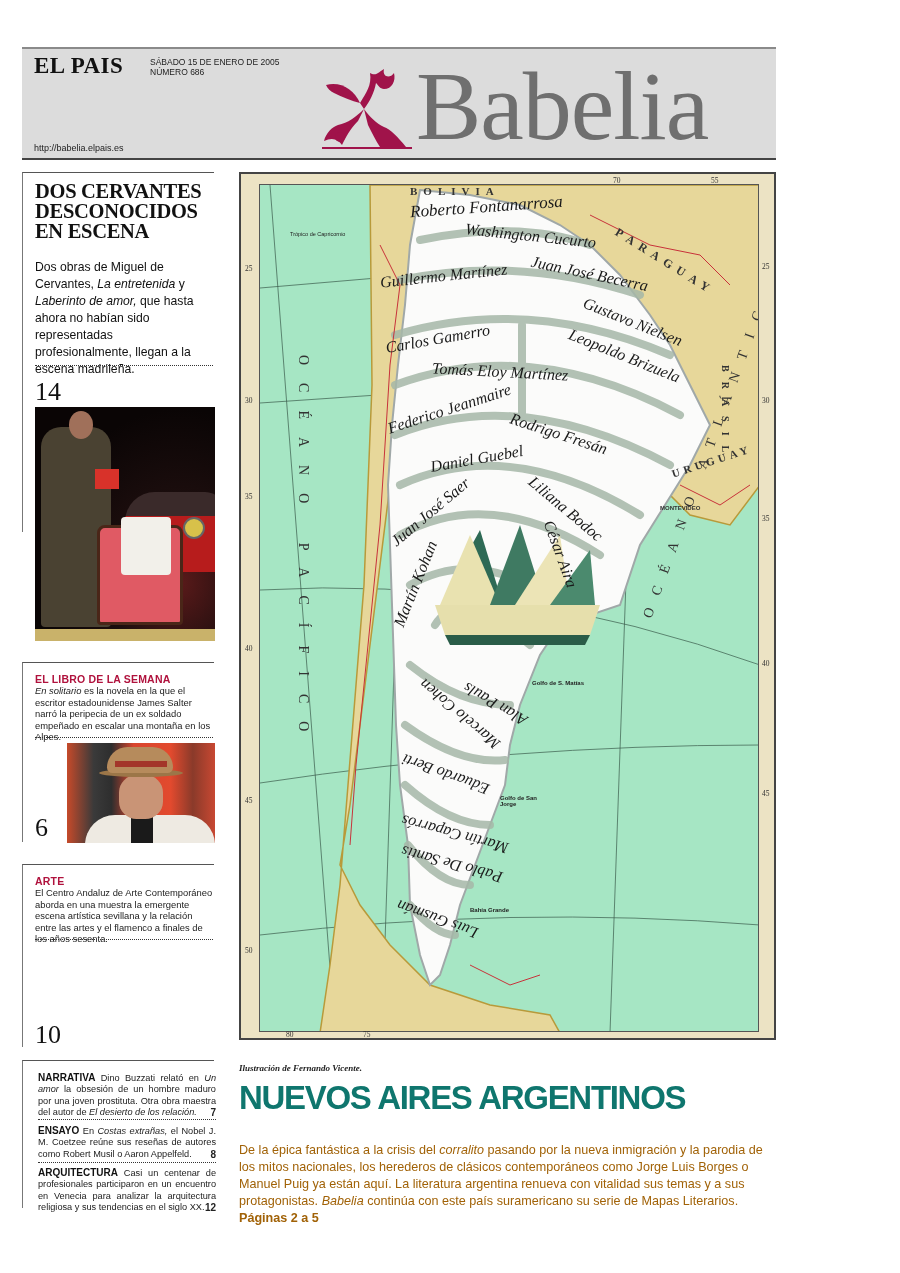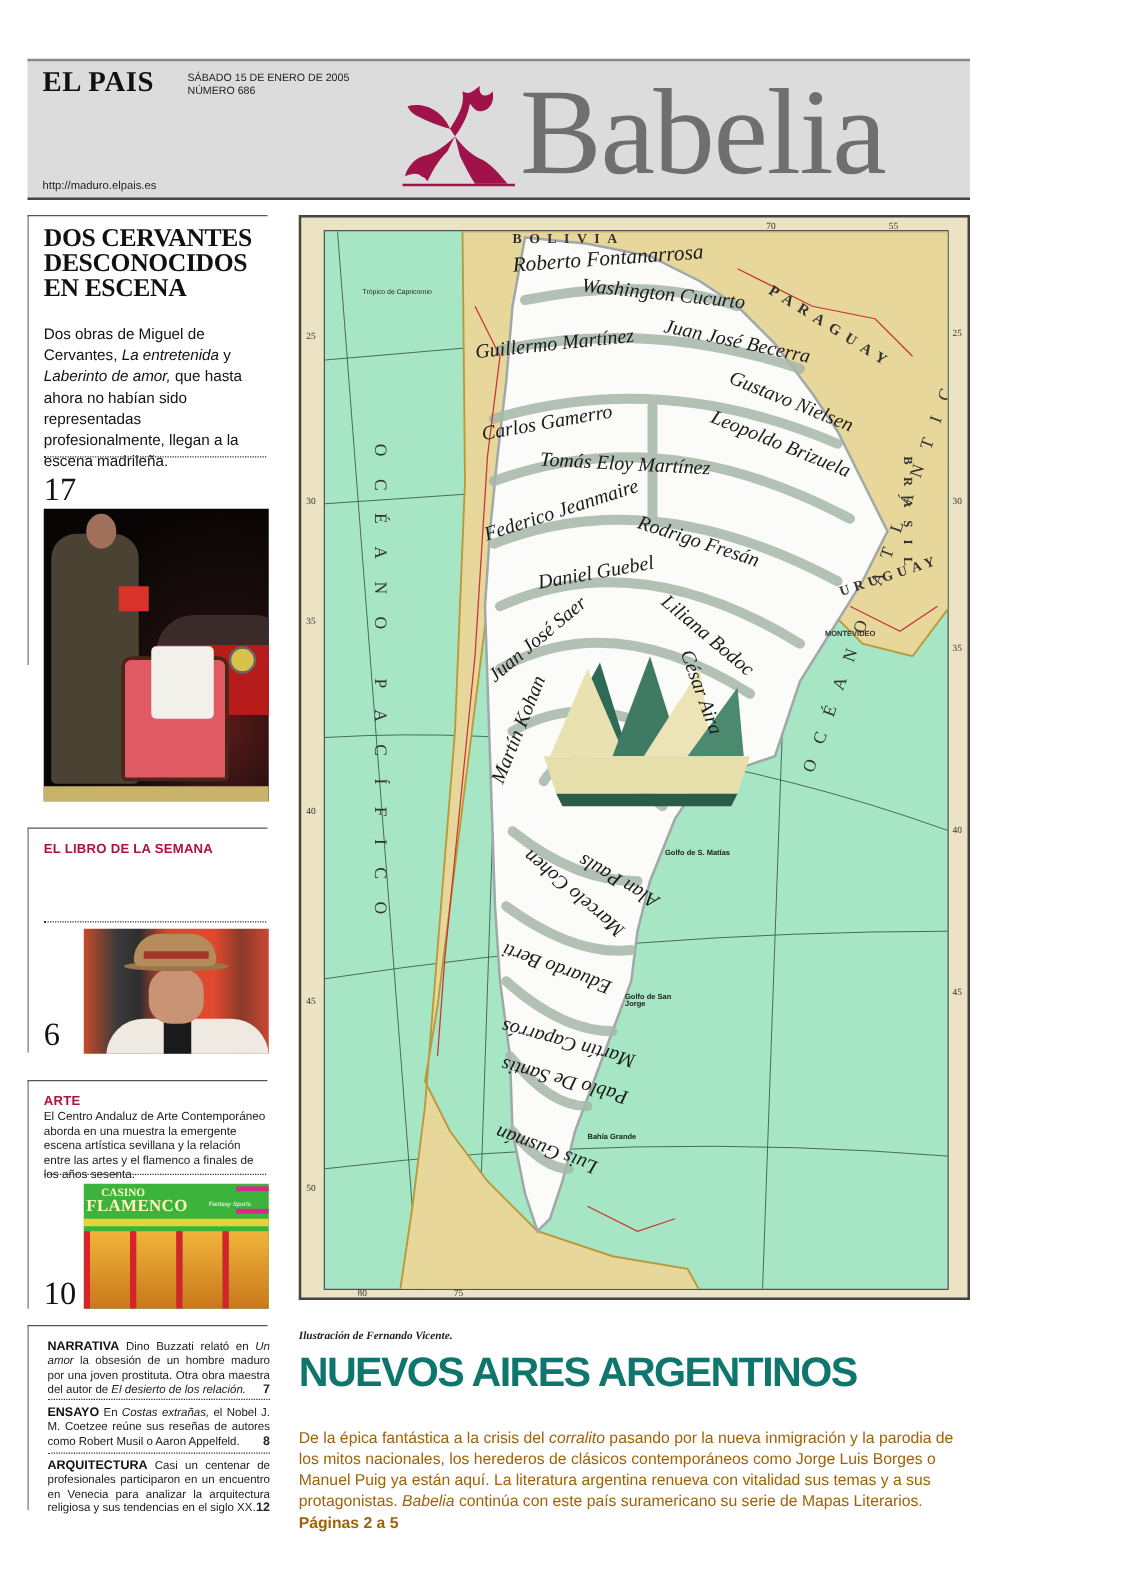--- a/index.html
+++ b/index.html
@@ -103,83 +103,70 @@
 </style>
 </head>
 <body>
 
 <header class="masthead">
   <div class="elpais">EL PAIS</div>
   <div class="dateline">
     <div>SÁBADO 15 DE ENERO DE 2005</div>
     <div>NÚMERO 686</div>
   </div>
-  <div class="url">http://maduro.elpais.es</div>
+  <div class="url">http://babelia.elpais.es</div>
   <svg class="logo-mark" viewBox="0 0 94 84">
     <path fill="#a0134a" d="M6 18 C20 14 34 22 40 36 C32 34 22 30 14 26 C10 24 8 22 6 18 Z"></path>
     <path fill="#a0134a" d="M40 36 C46 26 52 18 50 6 C56 10 60 4 64 2 C62 10 70 12 74 6 C76 14 72 22 64 22 C60 22 58 18 56 16 C54 26 50 34 44 42 Z"></path>
     <path fill="#a0134a" d="M44 42 C50 50 56 56 64 60 C70 62 78 70 86 80 L60 80 C56 74 52 66 48 58 Z"></path>
     <path fill="#a0134a" d="M44 42 C36 50 28 56 18 58 C12 60 6 66 4 74 C12 70 18 72 22 78 C26 70 30 62 38 54 Z"></path>
     <path fill="#a0134a" d="M2 80 L92 80 L92 82 L2 82 Z"></path>
     <circle cx="20" cy="70" r="5" fill="#a0134a"></circle>
   </svg>
   <div class="babelia">Babelia</div>
 </header>
 
 <aside class="col-left">
 
   <section class="box box1">
     <h2 class="lead-title">DOS CERVANTES DESCONOCIDOS EN ESCENA</h2>
     <p class="lead-body"><span>Dos obras de Miguel de Cervantes, </span><i>La entretenida</i><span> y </span><i>Laberinto de amor,</i><span> que hasta ahora no habían sido representadas profesionalmente, llegan a la escena madrileña.</span></p>
     <div class="dotline" style="top:192px"></div>
-    <div class="page-num" style="top:206px">17</div>
+    <div class="page-num" style="top:206px">14</div>
     <div class="photo photo-stage">
       <div class="car"></div>
       <div class="headlight"></div>
       <div class="coat"></div>
       <div class="head"></div>
       <div class="redbox"></div>
       <div class="chair"></div>
       <div class="cloth"></div>
       <div class="stage-floor"></div>
     </div>
   </section>
 
   <section class="box box2">
     <div class="sec-head">EL LIBRO DE LA SEMANA</div>
+    <p class="sec-body"><i>En solitario</i><span> es la novela en la que el escritor estadounidense James Salter narró la peripecia de un ex soldado empeñado en escalar una montaña en los Alpes.</span></p>
     <div class="dotline" style="top:74px"></div>
     <div class="photo photo-salter">
       <div class="jacket"></div>
       <div class="shirt"></div>
       <div class="face"></div>
       <div class="brim"></div>
       <div class="hat"></div>
       <div class="hatband"></div>
     </div>
     <div class="page-num" style="top:152px">6</div>
   </section>
 
   <section class="box box3">
     <div class="sec-head">ARTE</div>
     <p class="sec-body">El Centro Andaluz de Arte Contemporáneo aborda en una muestra la emergente escena artística sevillana y la relación entre las artes y el flamenco a finales de los años sesenta.</p>
     <div class="dotline" style="top:74px"></div>
-    <div class="photo photo-flamenco">
-      <div class="fl-casino">CASINO</div>
-      <div class="fl-flamenco">FLAMENCO</div>
-      <div class="fl-tag">Fantasy Sports</div>
-      <div class="fl-pink1"></div>
-      <div class="fl-pink2"></div>
-      <div class="fl-yellow"></div>
-      <div class="fl-panels">
-          <span></span>
-          <span></span>
-          <span></span>
-          <span></span>
-        </div>
-    </div>
     <div class="page-num" style="top:157px">10</div>
   </section>
 
   <section class="box box4">
     <p class="brief brief1"><b>NARRATIVA</b><span> Dino Buzzati relató en </span><i>Un amor</i><span> la obsesión de un hombre maduro por una joven prostituta. Otra obra maestra del autor de </span><i>El desierto de los relación.</i><span class="pg">7</span></p>
     <div class="dotline brief-dot1" style="left:15px"></div>
     <p class="brief brief2"><b>ENSAYO</b><span> En </span><i>Costas extrañas,</i><span> el Nobel J. M. Coetzee reúne sus reseñas de autores como Robert Musil o Aaron Appelfeld.</span><span class="pg">8</span></p>
     <div class="dotline brief-dot2" style="left:15px"></div>
     <p class="brief brief3"><b>ARQUITECTURA</b><span> Casi un centenar de profesionales participaron en un encuentro en Venecia para analizar la arquitectura religiosa y sus tendencias en el siglo XX.</span><span class="pg">12</span></p>
   </section>

